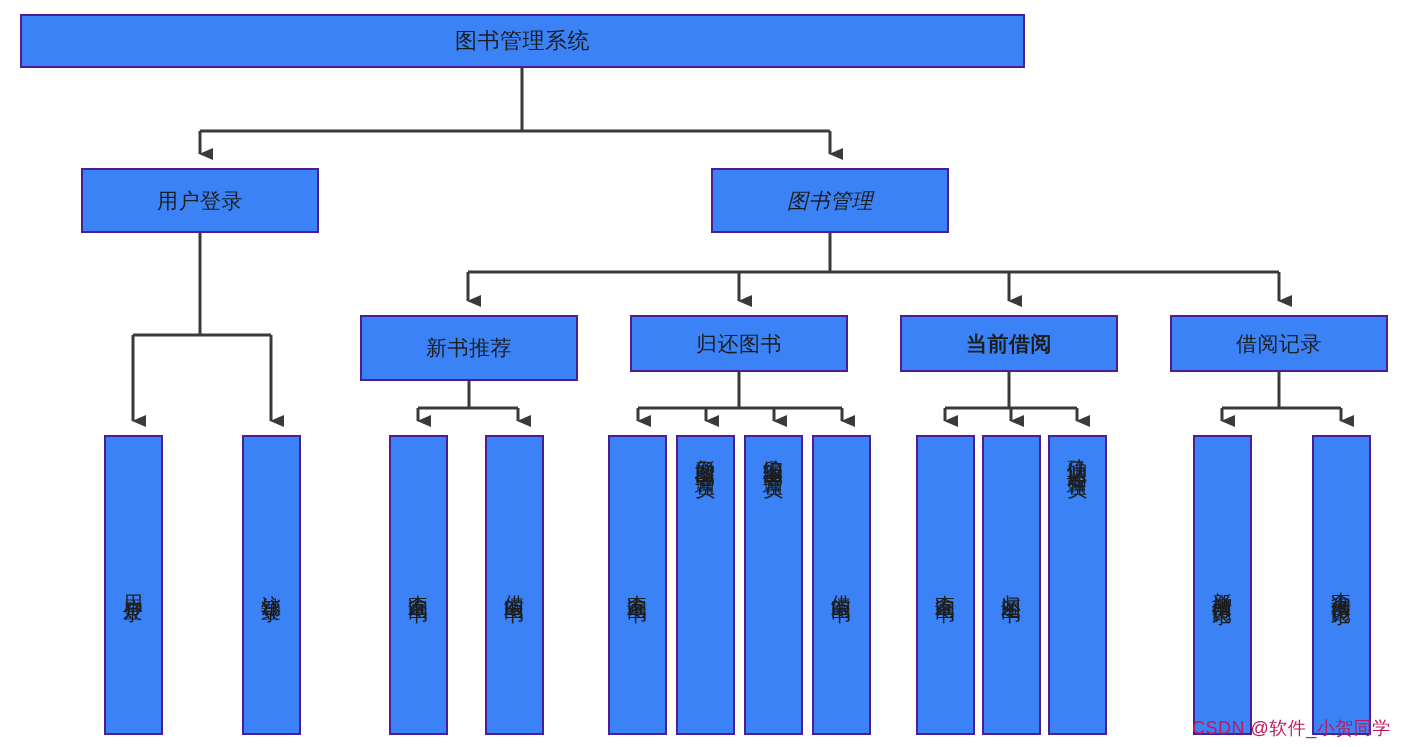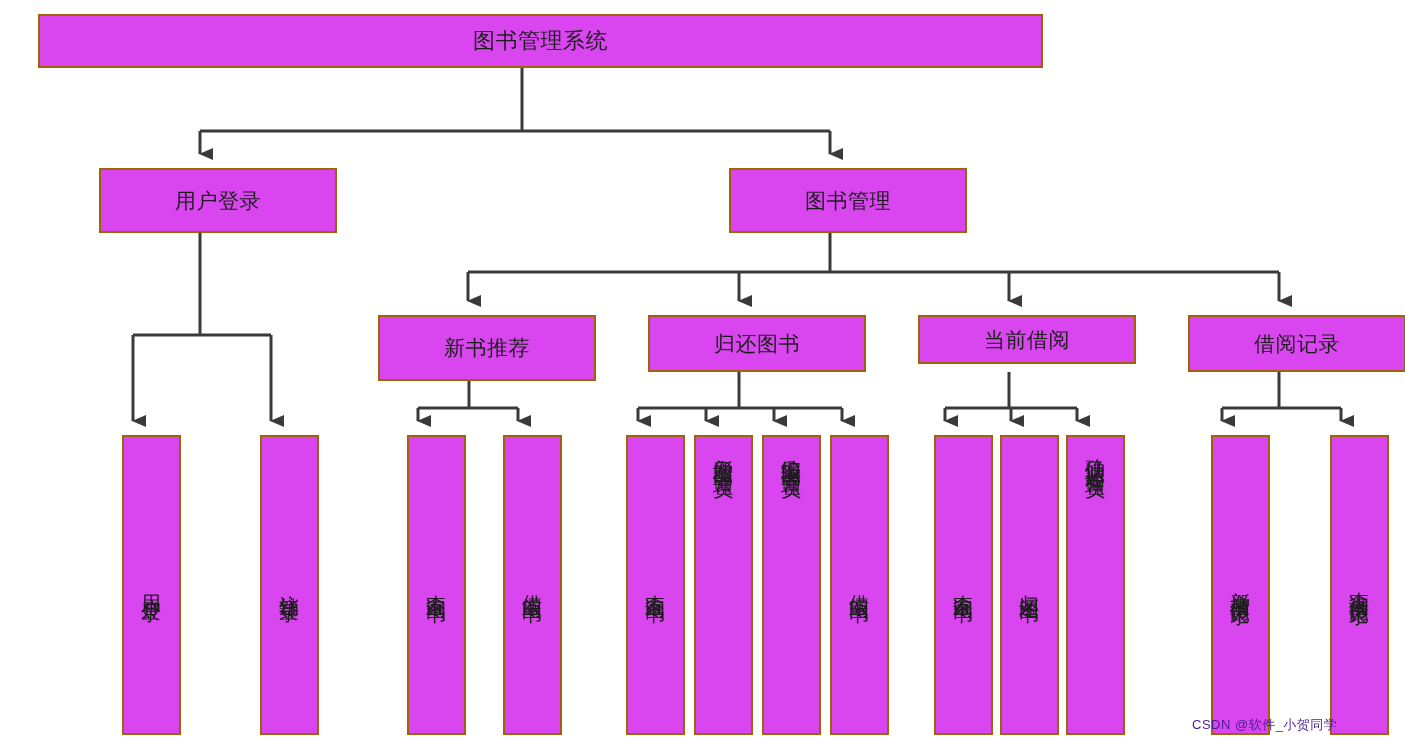--- a/index.html
+++ b/index.html
@@ -22,27 +22,26 @@
     position: absolute;
     left: 0;
     top: 0;
     width: 1405px;
     height: 747px;
     pointer-events: none;
   }
   .node {
     position: absolute;
     box-sizing: border-box;
-    background: #d946ef;
-    border: 2px solid #a16207;
+    background: #3b82f6;
+    border: 2px solid #4c1d95;
     display: flex;
     align-items: center;
     justify-content: center;
     z-index: 2;
-    margin-left: 18px;
   }
   .node-label {
     color: #1d1d1d;
     font-size: 21px;
     line-height: 1.12;
     letter-spacing: 0.5px;
     white-space: nowrap;
     text-align: center;
   }
   
@@ -66,22 +65,22 @@
     line-height: 1;
     white-space: nowrap;
   }
   
   .node.vert.centered {
     align-items: center;
     padding-top: 0;
   }
   .watermark {
     position: absolute;
-    color: #4c1d95;
-    font-size: 13px;
+    color: #be185d;
+    font-size: 18px;
     white-space: nowrap;
     z-index: 3;
     letter-spacing: 0.5px;
   }
 </style>
 </head>
 <body>
 
 <div id="canvas">
 
@@ -136,33 +135,33 @@
   </svg>
 
   <div class="node horiz root" style="left:20px; top:14px; width:1005px; height:54px;">
     <span class="node-label">图书管理系统</span>
   </div>
 
   <div class="node horiz" style="left:81px; top:168px; width:238px; height:65px;">
     <span class="node-label">用户登录</span>
   </div>
 
-  <div class="node horiz" style="left:711px; top:168px; width:238px; height:65px;">
+  <div class="node horiz" style="left:711px; top:168px; width:238px; height:65px;font-style:italic;">
     <span class="node-label">图书管理</span>
   </div>
 
   <div class="node horiz" style="left:360px; top:315px; width:218px; height:66px;">
     <span class="node-label">新书推荐</span>
   </div>
 
   <div class="node horiz" style="left:630px; top:315px; width:218px; height:57px;">
     <span class="node-label">归还图书</span>
   </div>
 
-  <div class="node horiz" style="left:900px; top:315px; width:218px; height:49px;">
+  <div class="node horiz" style="left:900px; top:315px; width:218px; height:57px;font-weight:bold;">
     <span class="node-label">当前借阅</span>
   </div>
 
   <div class="node horiz" style="left:1170px; top:315px; width:218px; height:57px;">
     <span class="node-label">借阅记录</span>
   </div>
 
   <div class="node vert centered" style="left:104px; top:435px; width:59px; height:300px;">
     <span class="node-label">用户登录</span>
   </div>

